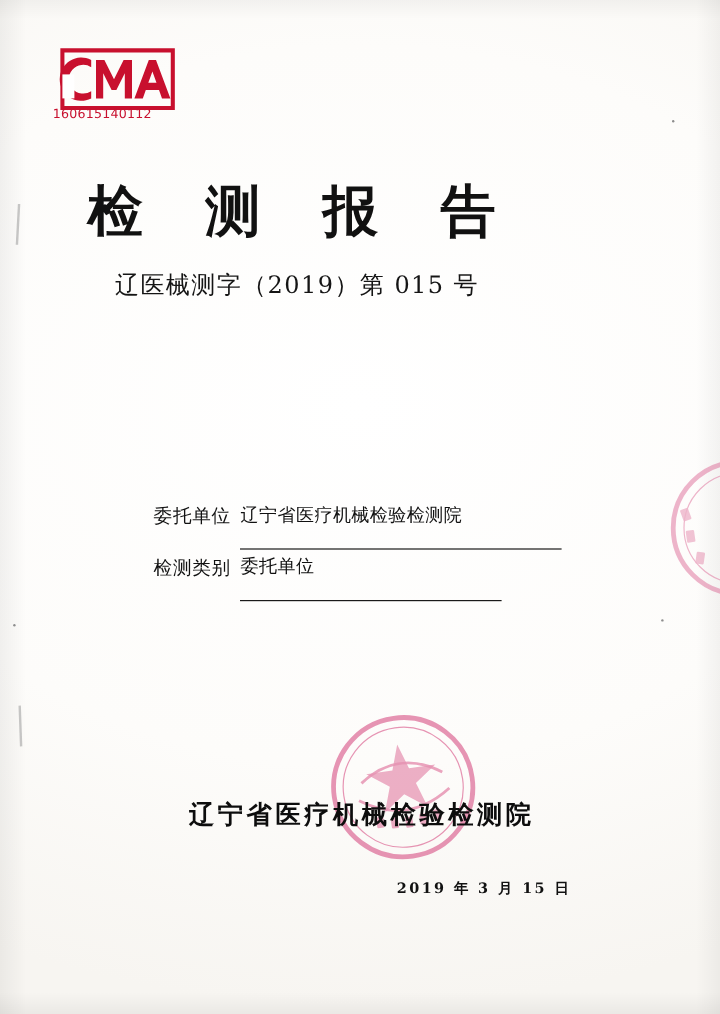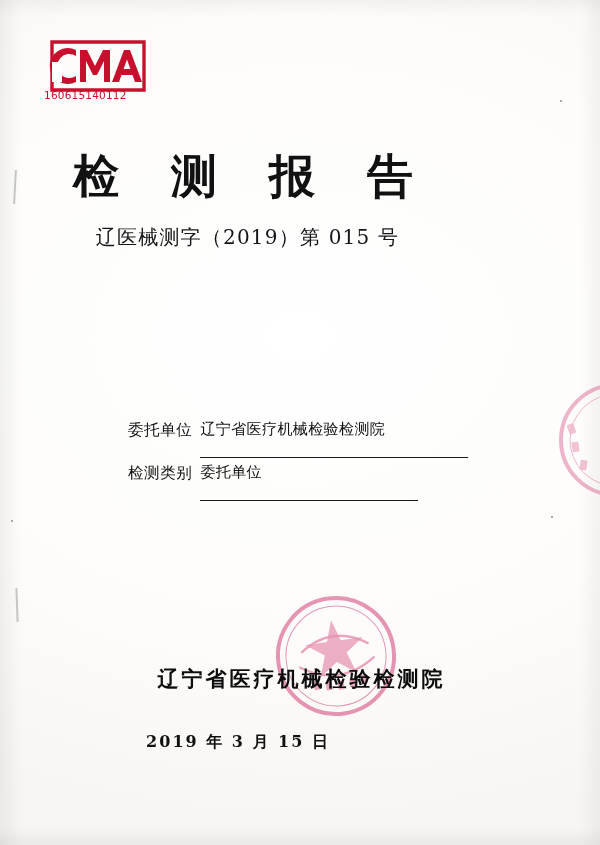--- a/index.html
+++ b/index.html
@@ -127,24 +127,24 @@
     font-size: 21px;
     letter-spacing: 3px;
     text-indent: 3px;
     color: #0d0d0d;
   }
   .issue-date {
     position: absolute;
     left: 0;
     top: 732px;
     width: 476px;
-    text-align: center;
+    text-align: right;
     font-family: "DejaVu Serif", "Liberation Serif", serif;
     font-weight: bold;
-    font-size: 16px;
+    font-size: 12px;
     letter-spacing: 2px;
     color: #111111;
   }
 
   
   .seal {
     position: absolute;
     pointer-events: none;
     opacity: 0.55;
   }

